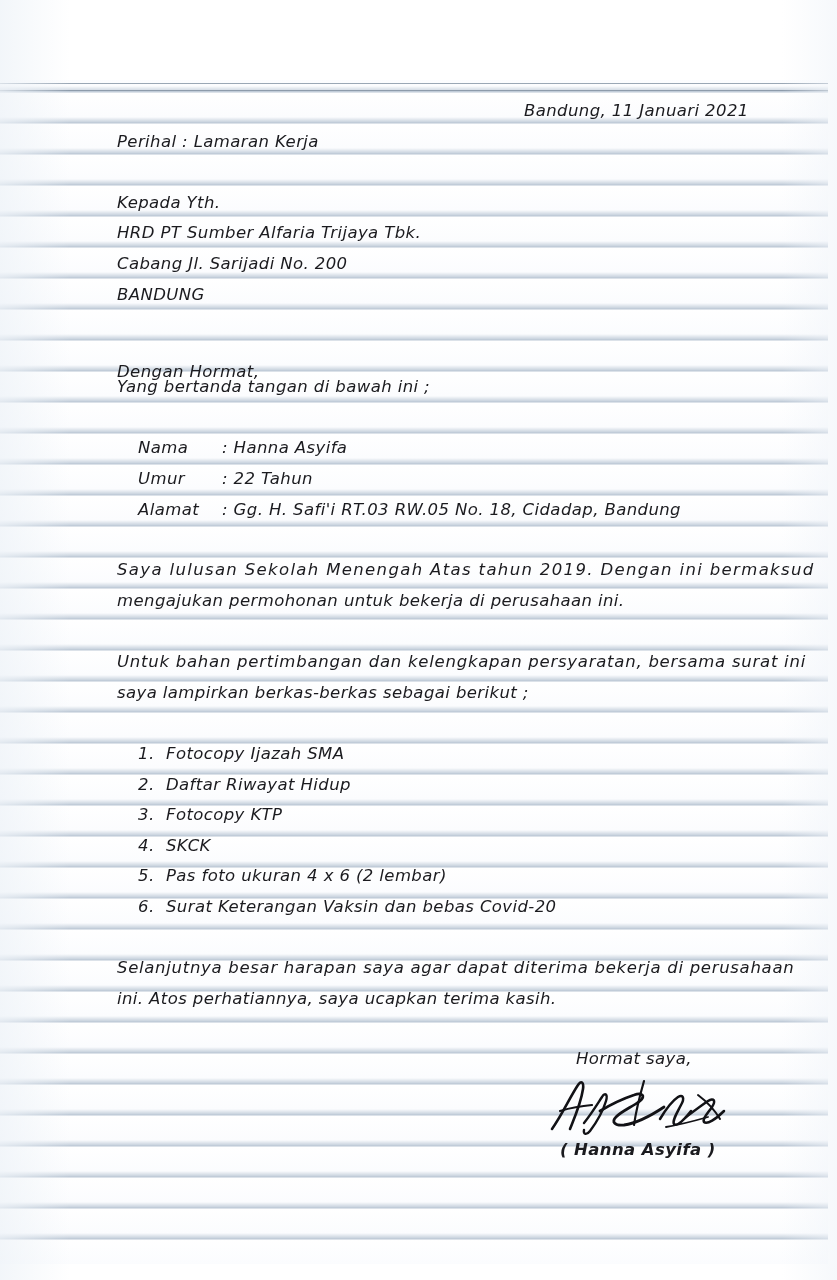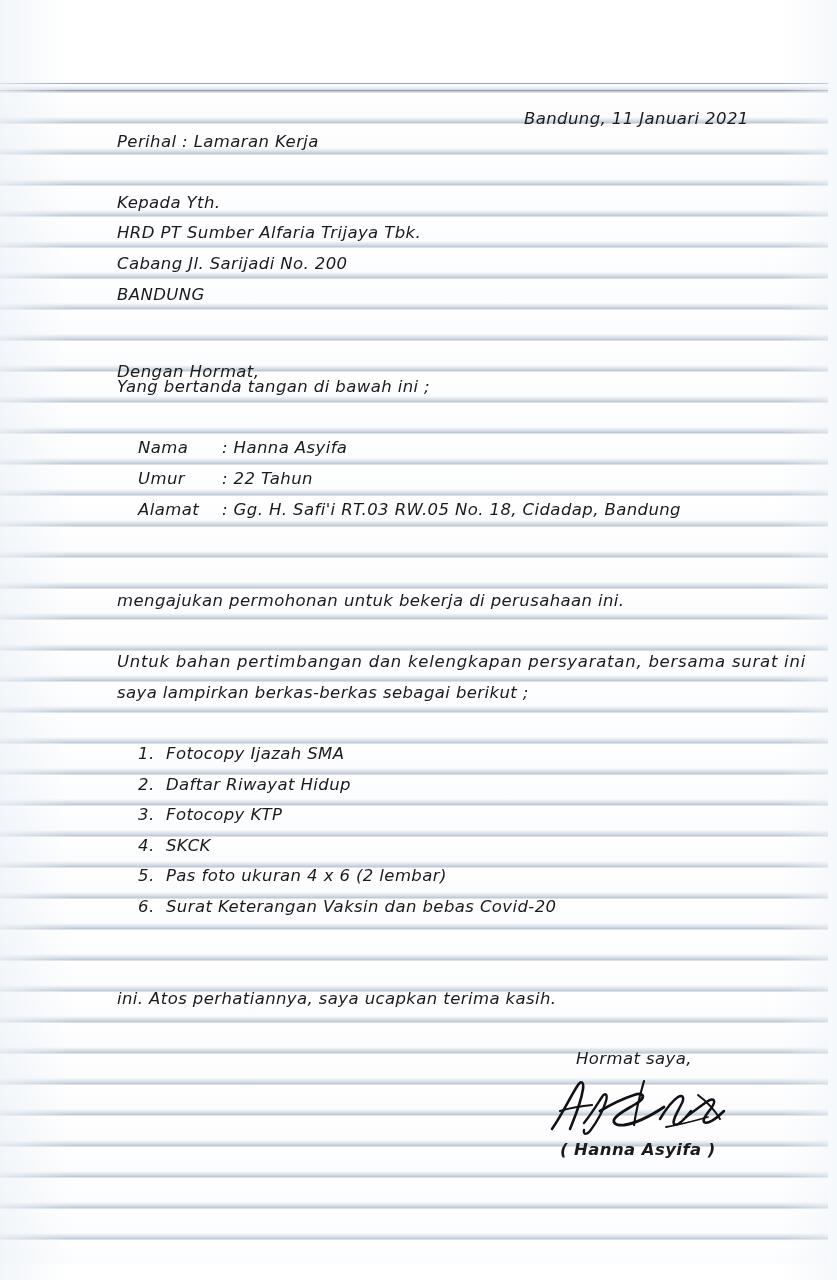--- a/index.html
+++ b/index.html
@@ -87,21 +87,21 @@
     position: absolute;
     font-family: "DejaVu Sans", sans-serif;
     font-style: italic;
     font-weight: 500;
     color: #1b1b1f;
     white-space: nowrap;
     letter-spacing: 0.4px;
     font-size: 16.5px;
   }
 
-  .date-line      { left: 524px; top: 101px; margin-top: 8px; }
+  .date-line      { left: 524px; top: 101px; }
   .subject-line   { left: 117px; top: 132px; }
 
   .recip-0 { left: 117px; top: 193px; }
   .recip-1 { left: 117px; top: 223px; }
   .recip-2 { left: 117px; top: 254px; }
   .recip-3 { left: 117px; top: 285px; }
 
   .greet-0 { left: 117px; top: 346px; margin-top: 16px; }
   .greet-1 { left: 117px; top: 377px; }
 
@@ -164,38 +164,40 @@
   <div class="hand greet-0">Dengan Hormat,</div>
   <div class="hand greet-1">Yang bertanda tangan di bawah ini ;</div>
 
   <div class="hand det-label det-r0">Nama</div>
   <div class="hand det-value det-r0">: Hanna Asyifa</div>
   <div class="hand det-label det-r1">Umur</div>
   <div class="hand det-value det-r1">: 22 Tahun</div>
   <div class="hand det-label det-r2">Alamat</div>
   <div class="hand det-value det-r2">: Gg. H. Safi'i RT.03 RW.05 No. 18, Cidadap, Bandung</div>
 
+  <div class="hand para p1a">Saya  lulusan  Sekolah  Menengah  Atas  tahun  2019.  Dengan  ini  bermaksud</div>
   <div class="hand para p1b">mengajukan permohonan untuk bekerja di perusahaan ini.</div>
 
   <div class="hand para p2a">Untuk bahan pertimbangan dan kelengkapan persyaratan, bersama surat ini</div>
   <div class="hand para p2b">saya lampirkan berkas-berkas sebagai berikut ;</div>
 
   <div class="hand li-num li-0">1.</div>
   <div class="hand li-text li-0">Fotocopy Ijazah SMA</div>
   <div class="hand li-num li-1">2.</div>
   <div class="hand li-text li-1">Daftar Riwayat Hidup</div>
   <div class="hand li-num li-2">3.</div>
   <div class="hand li-text li-2">Fotocopy KTP</div>
   <div class="hand li-num li-3">4.</div>
   <div class="hand li-text li-3">SKCK</div>
   <div class="hand li-num li-4">5.</div>
   <div class="hand li-text li-4">Pas foto ukuran 4 x 6 (2 lembar)</div>
   <div class="hand li-num li-5">6.</div>
   <div class="hand li-text li-5">Surat Keterangan Vaksin dan bebas Covid-20</div>
 
+  <div class="hand para p3a">Selanjutnya besar harapan saya agar dapat diterima bekerja di perusahaan</div>
   <div class="hand para p3b">ini. Atos perhatiannya, saya ucapkan terima kasih.</div>
 
   <div class="hand sign-closing">Hormat saya,</div>
 
   <svg class="signature-mark" viewBox="0 0 180 62">
     <g fill="none" stroke="#121216" stroke-linecap="round" stroke-linejoin="round">
       <path d="M4 54 C 14 40, 22 22, 30 10 C 33 5, 36 7, 35 14 C 33 28, 26 44, 22 54" stroke-width="2.6"></path>
       <path d="M12 36 C 22 33, 32 31, 44 30" stroke-width="2.2"></path>
       <path d="M36 48 C 44 38, 50 28, 54 22 C 57 17, 60 19, 58 26 C 55 36, 48 48, 42 56
                C 39 60, 35 60, 36 55" stroke-width="2.4"></path>

